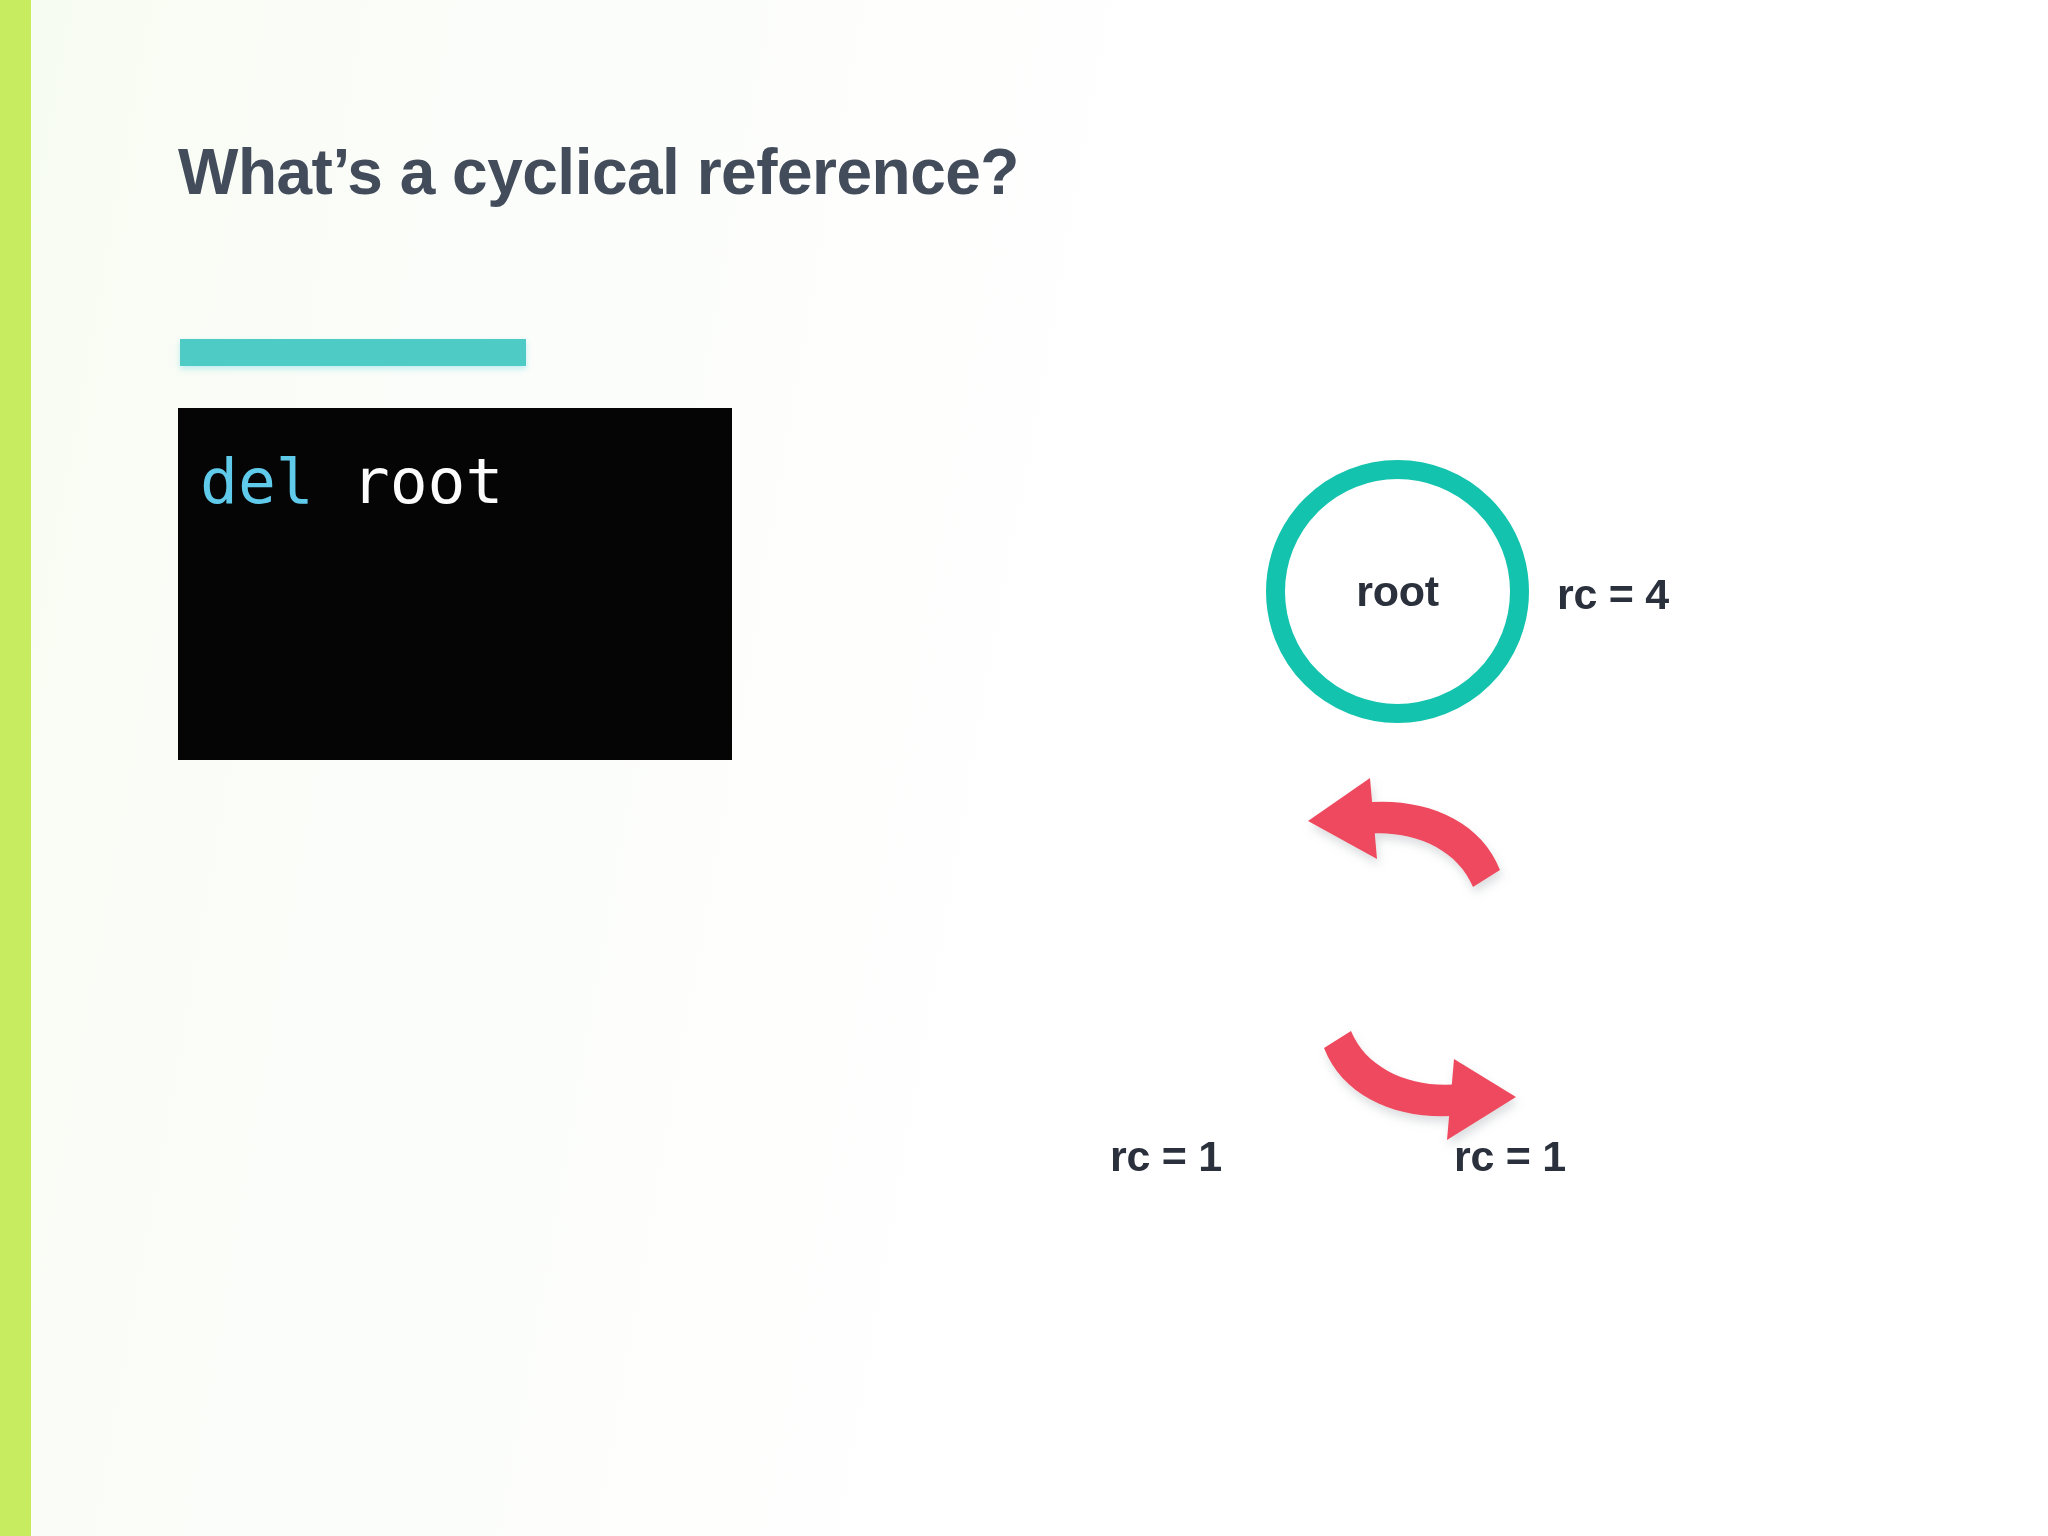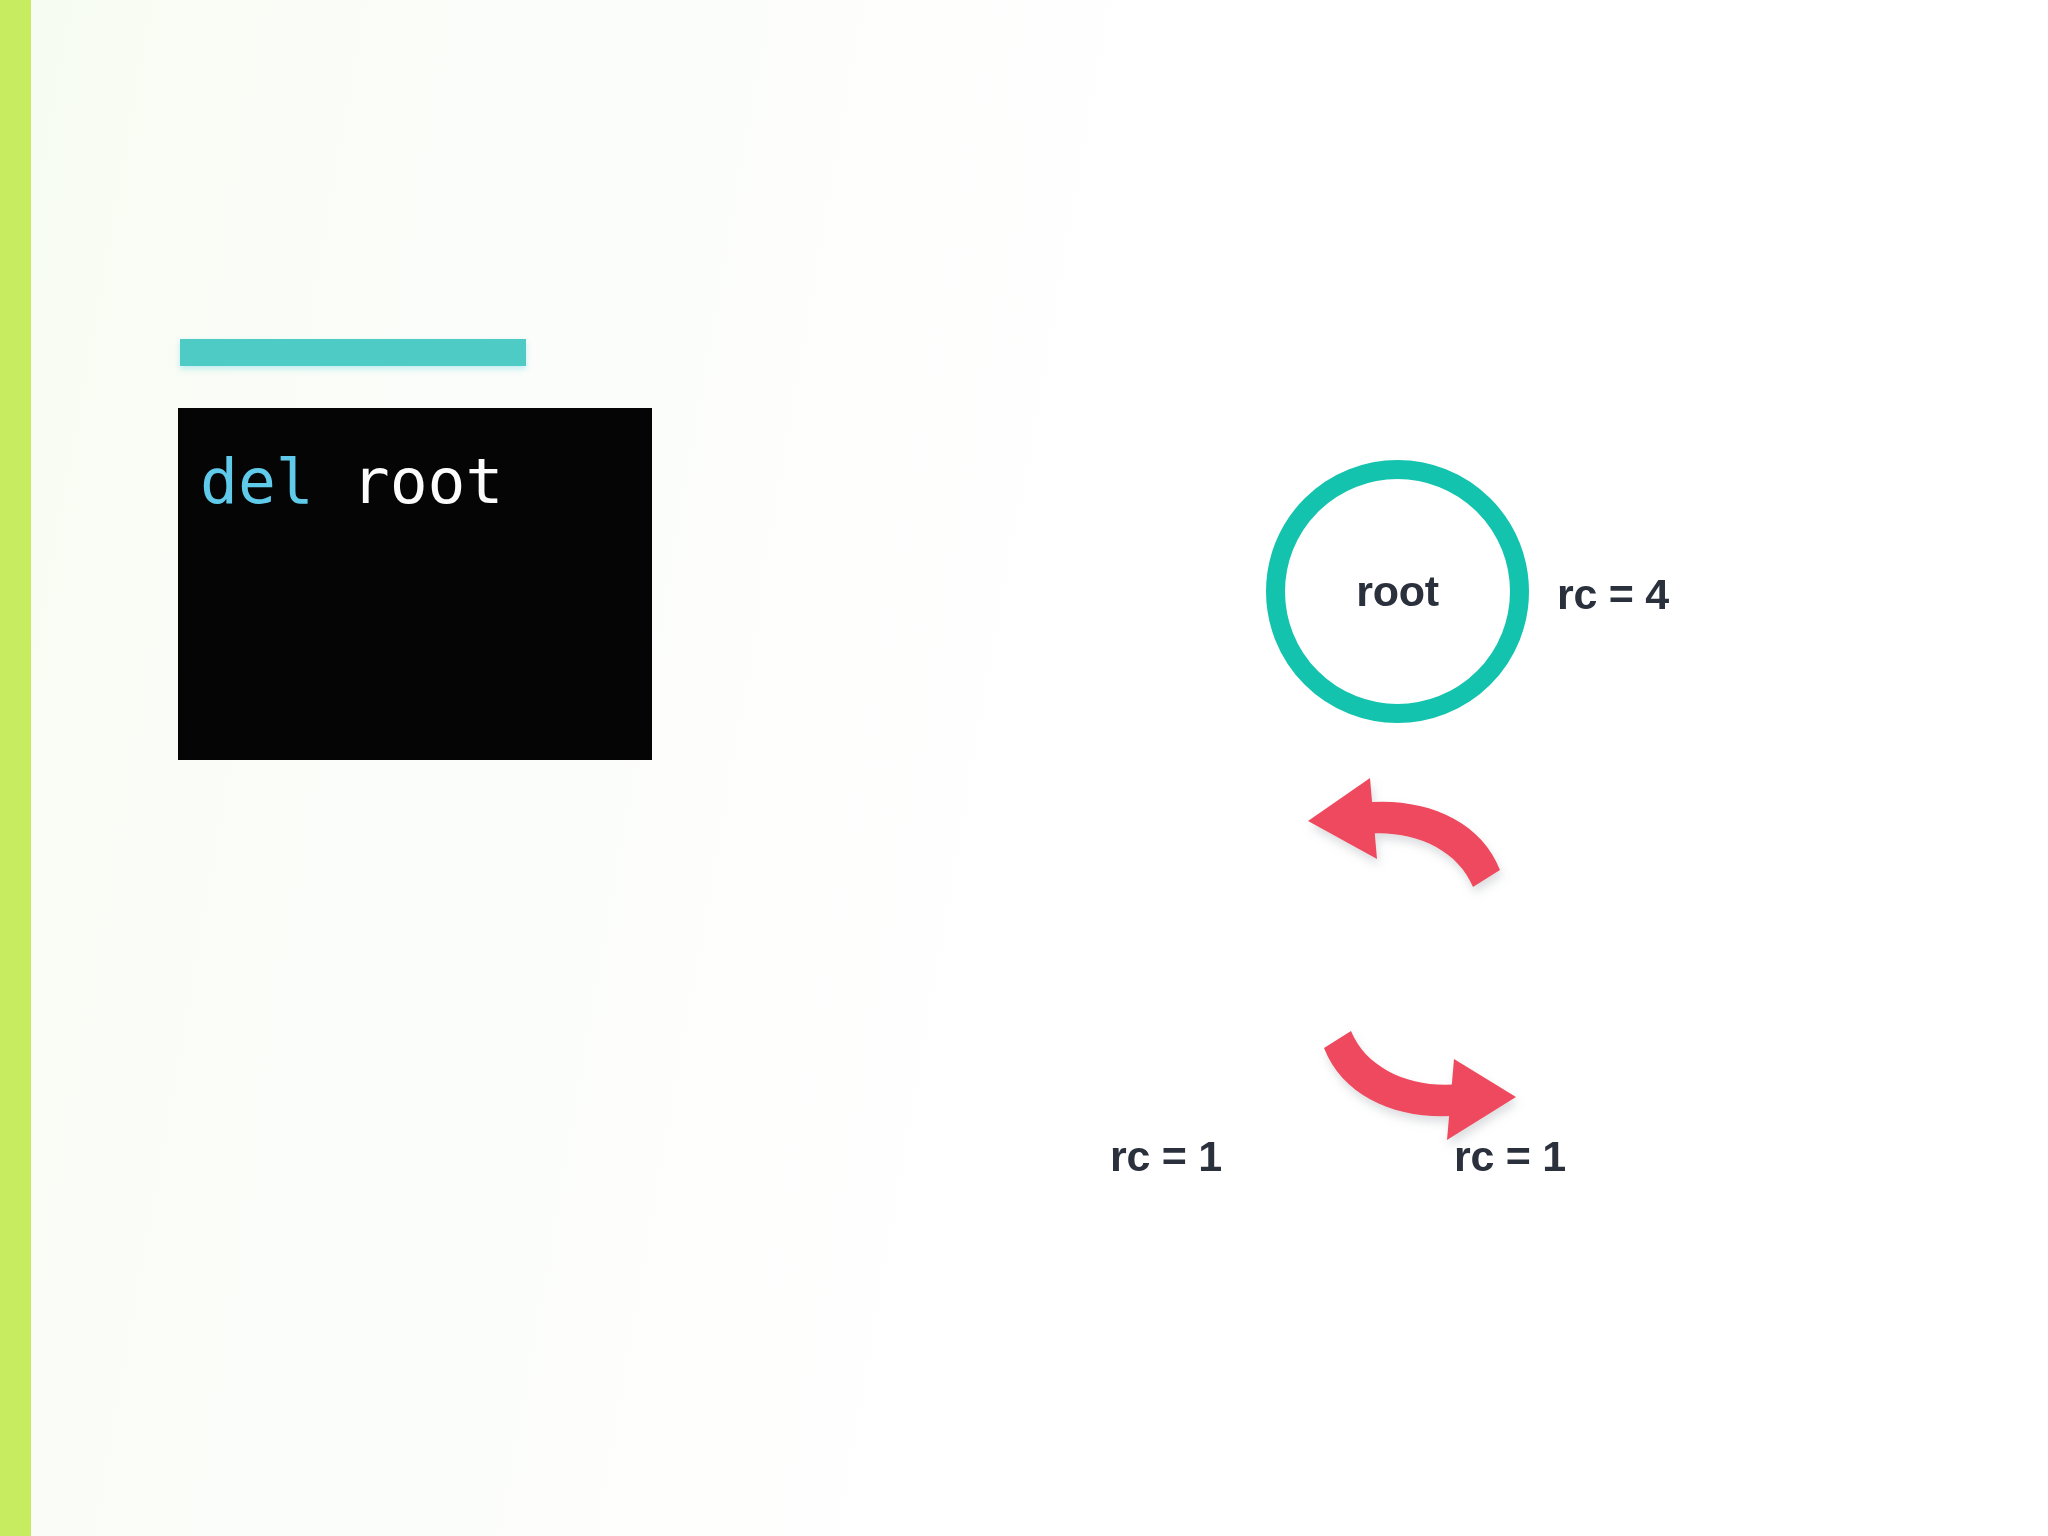--- a/index.html
+++ b/index.html
@@ -53,21 +53,21 @@
     height: 27px;
     background: #4ecbc4;
     box-shadow: 0 3px 6px rgba(120, 220, 230, 0.45);
   }
 
   
   #code-block {
     position: absolute;
     left: 178px;
     top: 408px;
-    width: 474px;
+    width: 554px;
     height: 352px;
     background: #050505;
     box-sizing: border-box;
     padding: 22px 0 22px 22px;
   }
   .code-line {
     font-family: "DejaVu Sans Mono", "Liberation Mono", monospace;
     font-size: 63px;
     line-height: 103px;
     white-space: pre;
@@ -157,20 +157,21 @@
     overflow: visible;
   }
 </style>
 </head>
 <body>
 
 <div id="slide">
 
   <div id="edge-bar"></div>
 
+  <div id="page-title">What’s a cyclical reference?</div>
 
   <div id="accent-bar"></div>
 
   <div id="code-block">
     <div class="code-line"><span class="kw">del</span><span class="arg"> root</span></div>
   </div>
 
   <div id="diagram">
 
     <svg id="cycle-arrows" viewBox="0 0 900 800">

